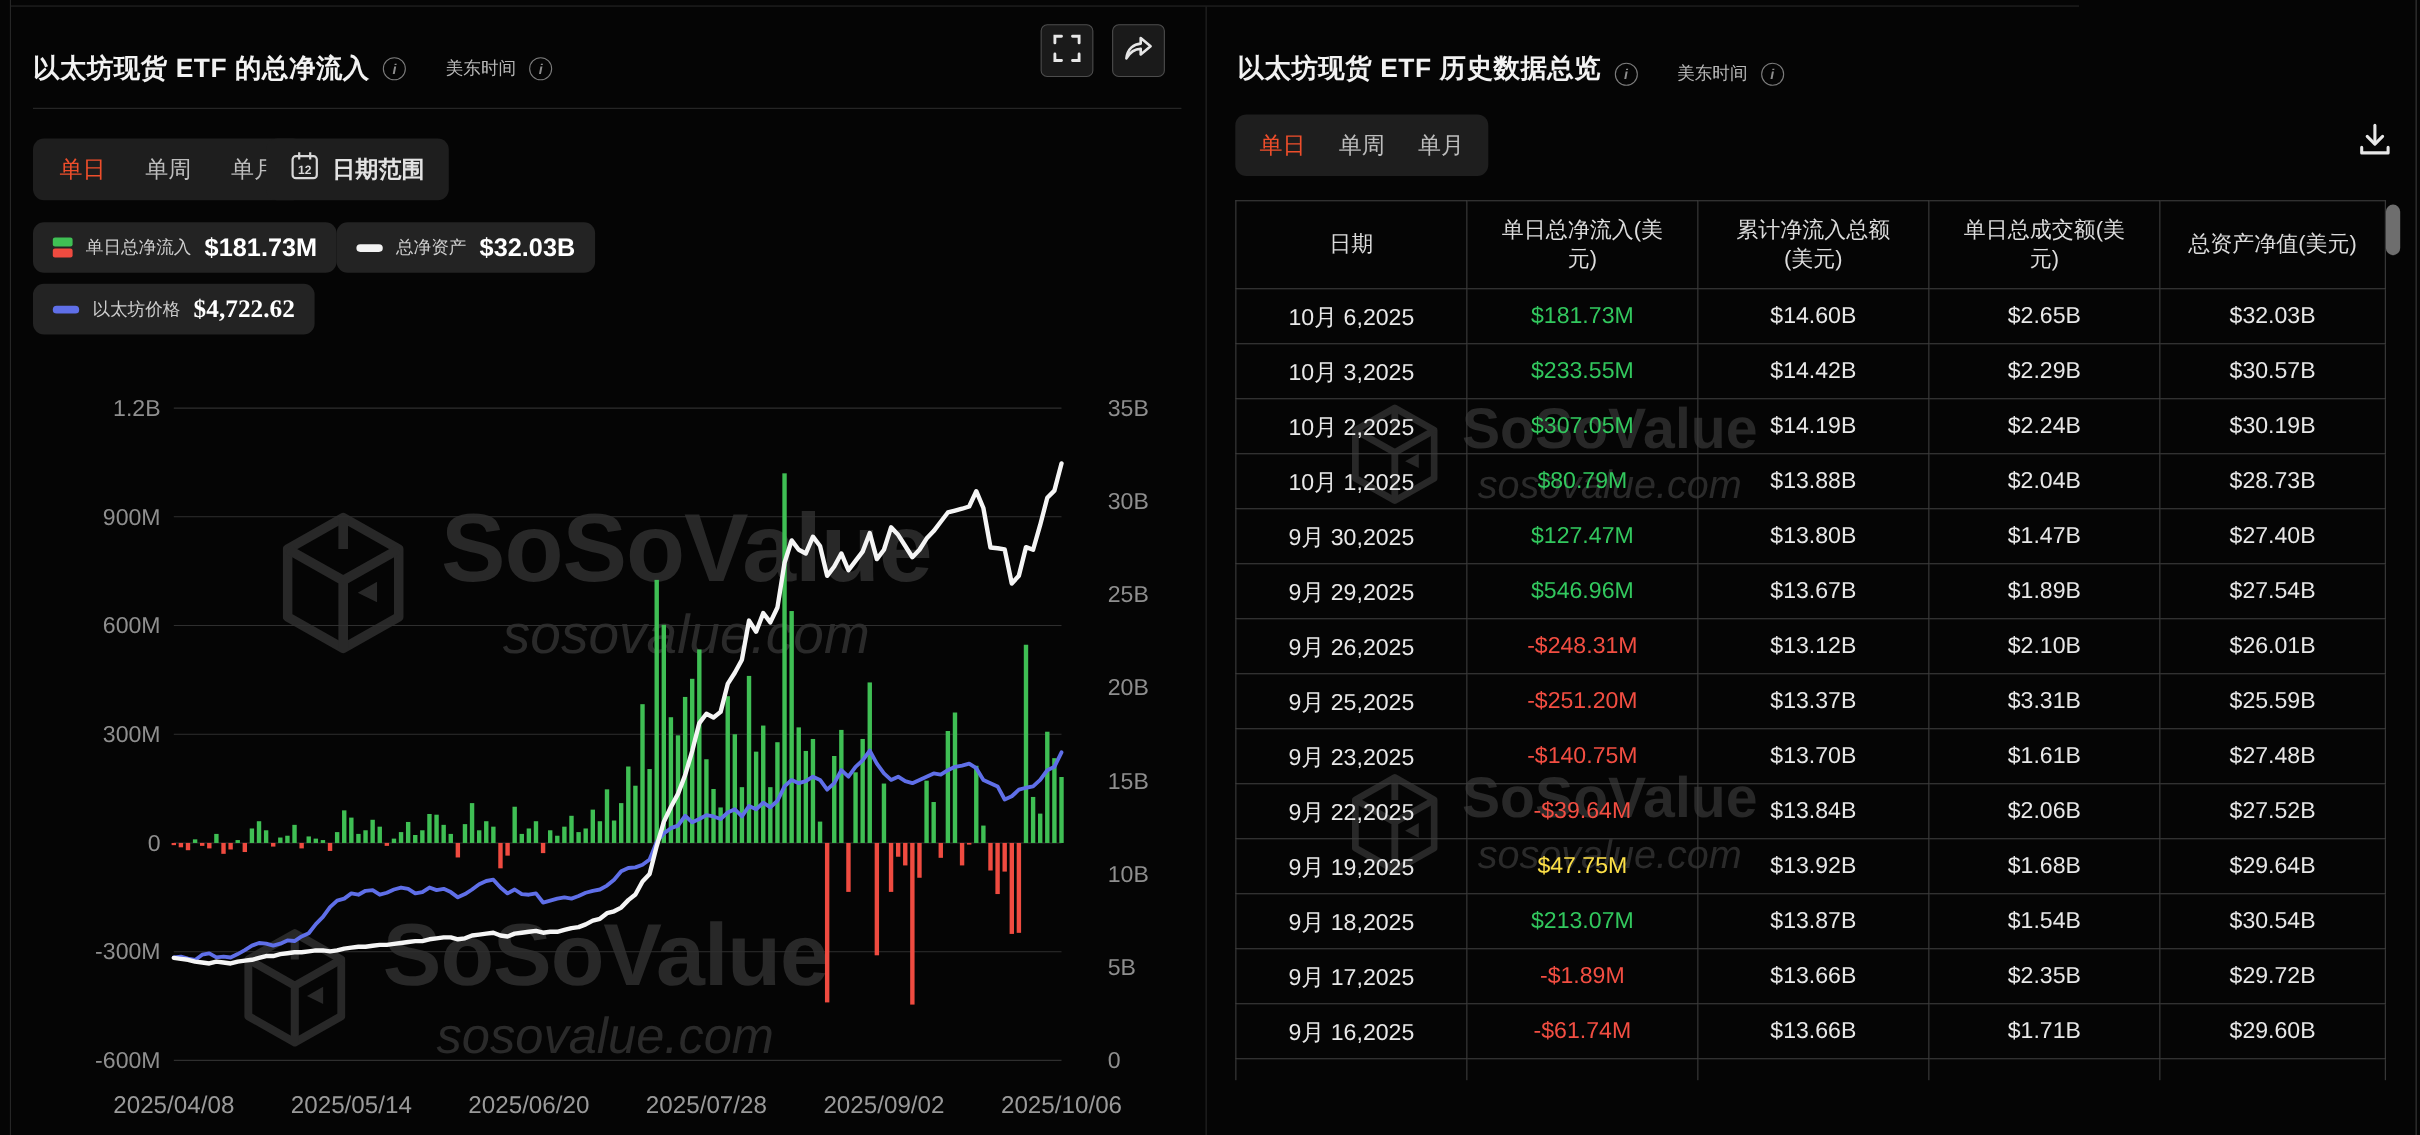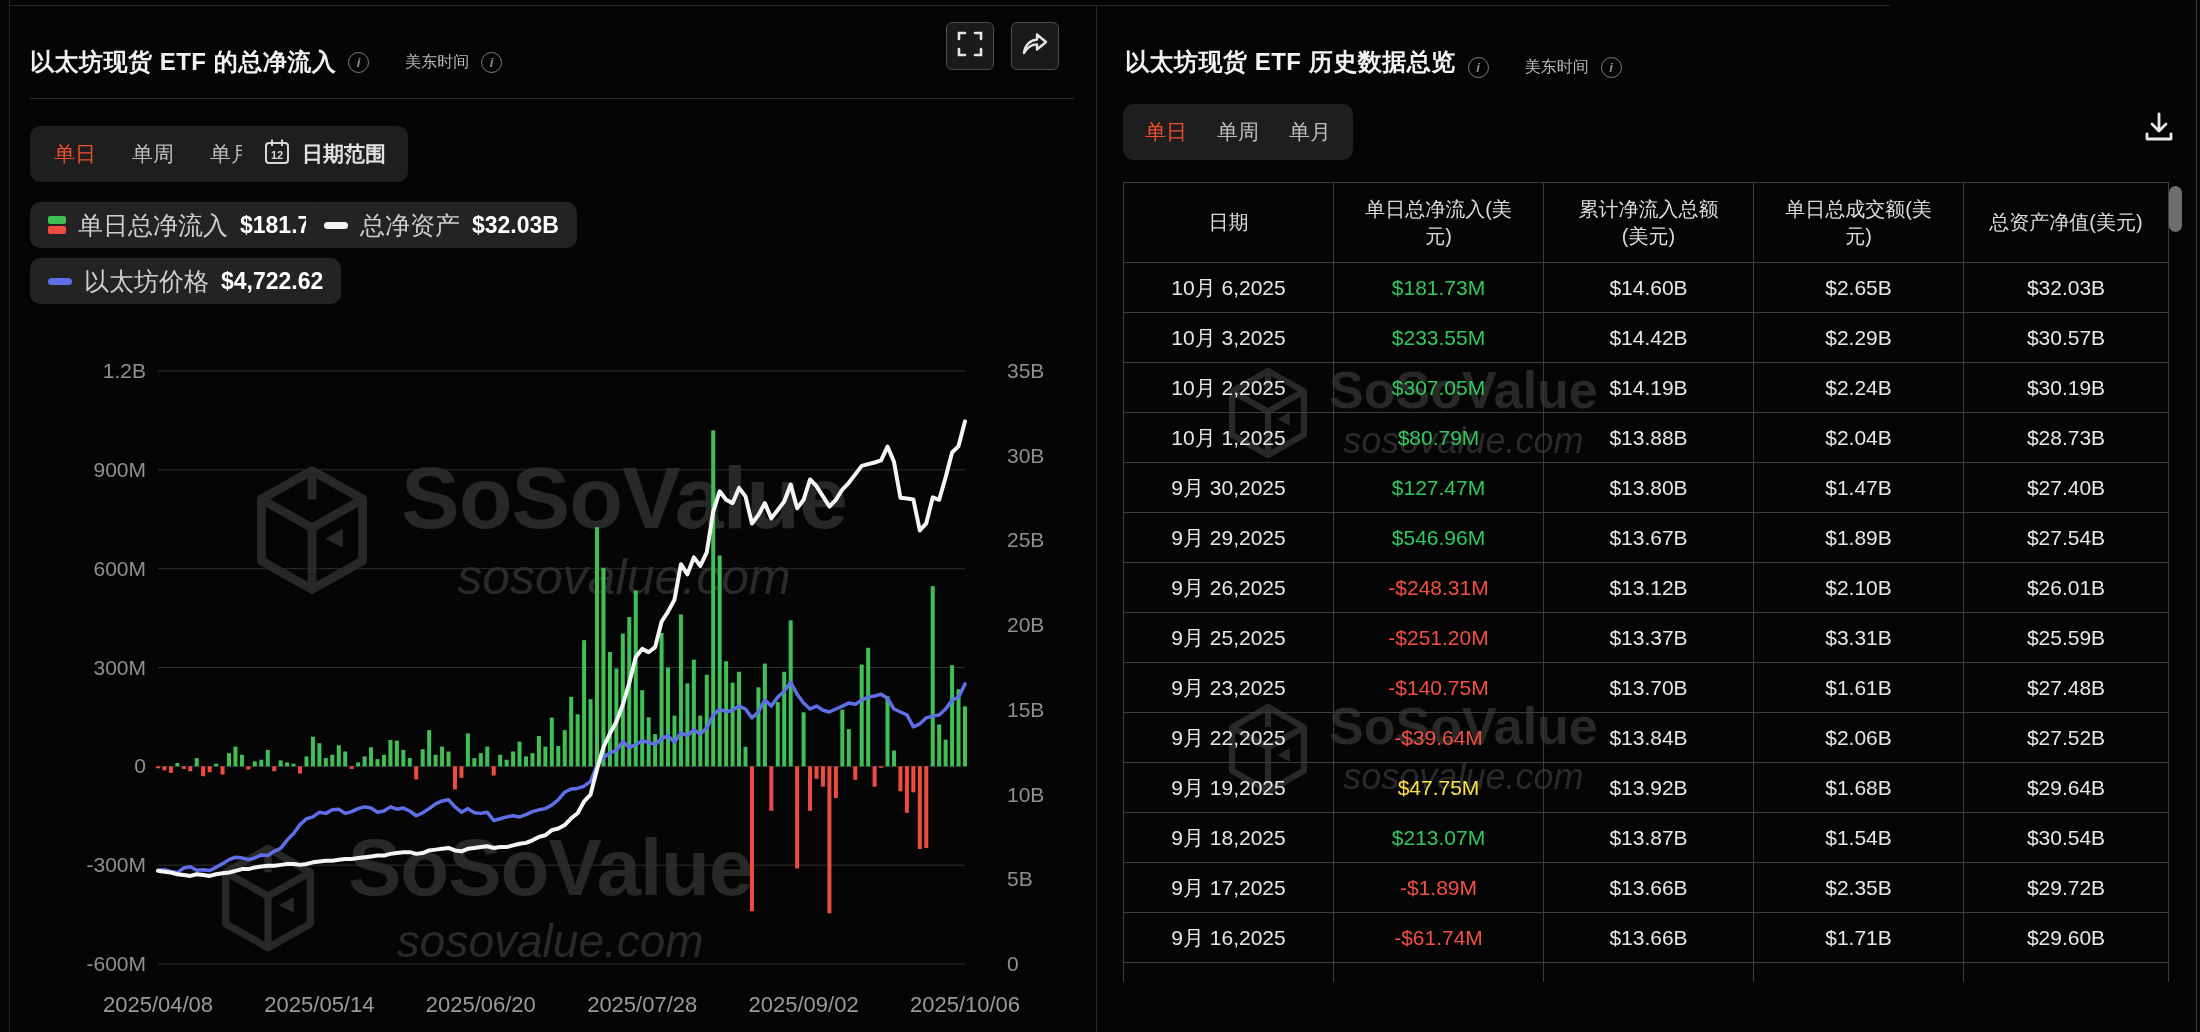--- a/index.html
+++ b/index.html
@@ -29,21 +29,21 @@
   .tab { font-size:21px; color:#bdbdbd; cursor:pointer; background:none; border:none;
          font-family:inherit; }
   .tab.active { color:#EE4E2B; }
   .date-range-btn { position:absolute; left:232px; top:120px; height:56px; background:#1e1e1e;
                     border:none; border-radius:10px; display:inline-flex; align-items:center;
                     gap:12px; padding:0 22px; cursor:pointer; color:#e3e3e3; font-size:21px;
                     font-weight:600; font-family:inherit; }
 
   .legend-chip { position:absolute; height:46px; background:#232323; border-radius:10px;
                  display:inline-flex; align-items:center; gap:12px; padding:0 18px; cursor:pointer; }
-  .legend-label { font-size:25px; color:#cfcfcf; }
+  .legend-label { font-size:16px; color:#cfcfcf; }
   .legend-value { font-size:23px; color:#ffffff; font-weight:700; }
   .sq-split { width:18px; height:18px; display:flex; flex-direction:column; gap:2px; }
   .sq-split i { flex:1; border-radius:2px; }
   .dash { width:24px; height:7px; border-radius:4px; }
 
   .chart-wrap { position:absolute; left:0; top:324px; width:1086px; height:702px; }
   .chart-svg { position:absolute; left:0; top:0; z-index:2; }
 
   
   .wm { position:absolute; display:flex; align-items:center; gap:34px; color:#282828; z-index:1; }
@@ -128,21 +128,21 @@
           <i style="background:#EF4B40"></i>
         </span>
       <span class="legend-label">单日总净流入</span>
       <span class="legend-value">$181.73M</span>
     </div>
     <div class="legend-chip" style="left:296px; top:196px;">
       <span class="dash" style="background:#f2f2f2"></span>
       <span class="legend-label">总净资产</span>
       <span class="legend-value">$32.03B</span>
     </div>
-    <div class="legend-chip" style="left:20px; top:252px;">
+    <div class="legend-chip" style="left:20px; top:252px;font-family:Liberation Serif, serif;">
       <span class="dash" style="background:#5F6FE8"></span>
       <span class="legend-label">以太坊价格</span>
       <span class="legend-value">$4,722.62</span>
     </div>
 
     <div class="chart-wrap">
       <div class="wm wm-lg" style="left:247px; top:448px; position:absolute; left:247px; top:124px;">
         <svg width="110" height="130" viewBox="0 0 100 116" fill="none" stroke="currentColor" stroke-width="8" stroke-linejoin="round">
           <path d="M50 4 L96 30 V86 L50 112 L4 86 V30 Z"></path>
             <path d="M50 4 V30 M4 30 L50 56 L96 30 M50 56 V112"></path>

